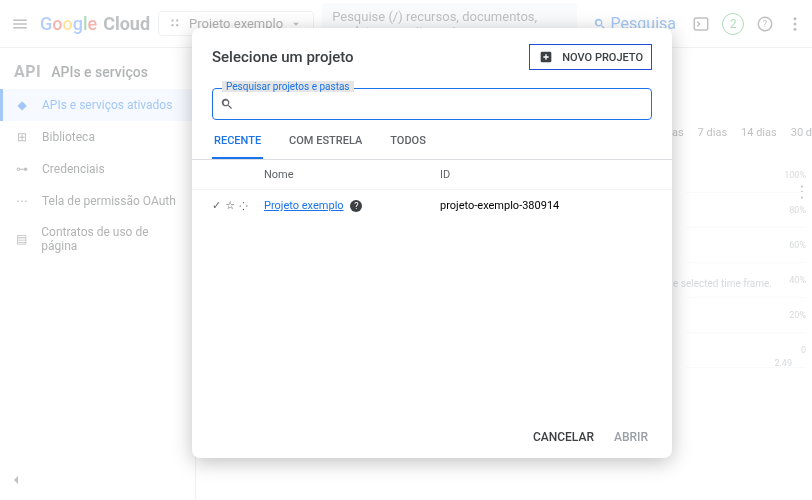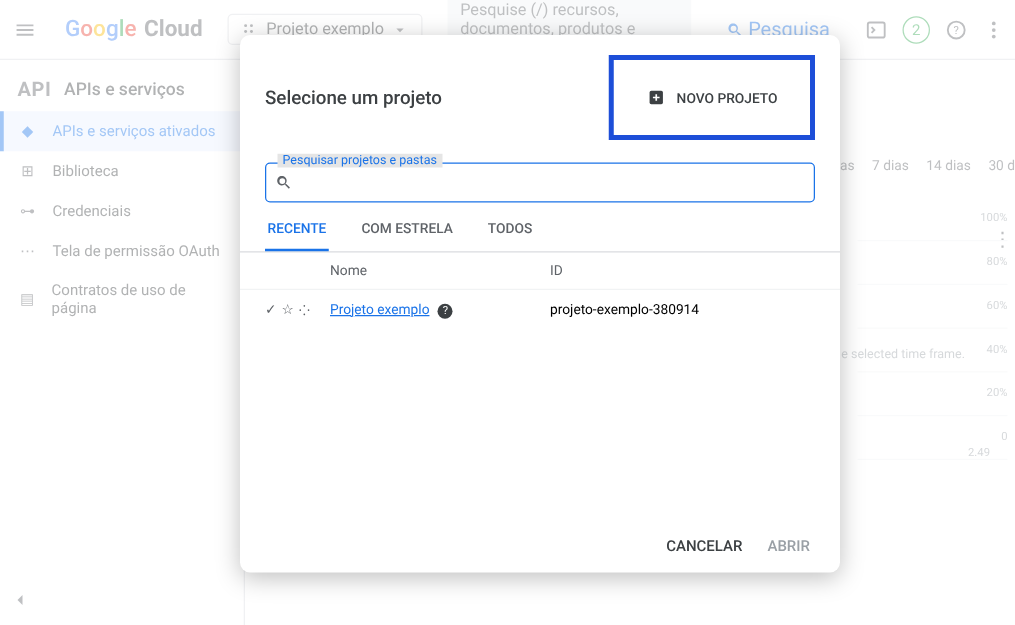--- a/index.html
+++ b/index.html
@@ -1,18 +1,18 @@
 <!DOCTYPE html>
 <html><head>
 <meta charset="utf-8">
 <style>
 * { box-sizing: border-box; margin: 0; padding: 0; font-family: 'Google Sans', Roboto, Arial, sans-serif; }
 body { width: 812px; height: 500px; overflow: hidden; background: #fff; position: relative; }
 
-.topbar { height: 48px; display: flex; align-items: center; padding: 0 8px; border-bottom: 1px solid #dadce0; gap: 20px; }
+.topbar { height: 48px; display: flex; align-items: center; padding: 0 8px; border-bottom: 1px solid #dadce0; gap: 8px; }
 .menu-icon { width: 24px; height: 24px; display: flex; align-items: center; justify-content: center; cursor: pointer; color: #5f6368; }
 .logo { display: flex; align-items: center; gap: 2px; font-size: 18px; }
 .logo-g { font-weight: 500; }
 .logo-g span:nth-child(1){color:#4285f4}.logo-g span:nth-child(2){color:#ea4335}.logo-g span:nth-child(3){color:#fbbc04}.logo-g span:nth-child(4){color:#4285f4}.logo-g span:nth-child(5){color:#34a853}.logo-g span:nth-child(6){color:#ea4335}
 .logo-cloud { color: #5f6368; font-weight: 700; margin-left: 4px; }
 .project-selector { display: flex; align-items: center; gap: 6px; border: 1px solid #dadce0; border-radius: 4px; padding: 4px 10px; font-size: 13px; color: #3c4043; cursor: pointer; }
 .project-selector svg { width: 14px; height: 14px; }
 .search-bar { flex: 1; display: flex; align-items: center; background: #f1f3f4; border-radius: 4px; padding: 6px 10px; font-size: 13px; color: #5f6368; }
 .search-btn { display: flex; align-items: center; gap: 4px; color: #1a73e8; font-size: 16px; padding: 4px 8px; cursor: pointer; }
 .top-icons { display: flex; align-items: center; gap: 12px; color: #5f6368; }
@@ -35,21 +35,21 @@
 .chart-row { display: flex; justify-content: flex-end; padding: 12px 0; border-bottom: 1px solid #f1f3f4; }
 .chart-note { position: absolute; top: 230px; right: 40px; font-size: 10px; color: #9aa0a6; }
 .chart-x { position: absolute; top: 310px; right: 20px; font-size: 9px; color: #9aa0a6; }
 .kebab { position: absolute; top: 134px; right: 2px; color: #5f6368; cursor: pointer; }
 
 .overlay { position: absolute; inset: 0; background: rgba(255,255,255,0.6); }
 
 .dialog { position: absolute; top: 28px; left: 192px; width: 480px; height: 430px; background: #fff; border-radius: 8px; box-shadow: 0 4px 20px rgba(0,0,0,0.25); display: flex; flex-direction: column; }
 .dialog-header { display: flex; align-items: center; justify-content: space-between; padding: 16px 20px 8px; }
 .dialog-title { font-size: 15px; font-weight: 500; color: #3c4043; }
-.new-proj-wrap { border: 4px solid #1d4ed8; padding: 18px; }
+.new-proj-wrap { border: 1px solid #1d4ed8; padding: 0; }
 .new-proj { display: flex; align-items: center; gap: 8px; font-size: 11px; font-weight: 500; color: #3c4043; cursor: pointer; padding: 4px 8px; }
 .new-proj svg { width: 16px; height: 16px; }
 
 .search-wrap { margin: 10px 20px 0; position: relative; }
 .search-label { position: absolute; top: -7px; left: 10px; background: #e5e5e5; padding: 0 4px; font-size: 10px; color: #1a73e8; }
 .search-field { width: 100%; border: 1.5px solid #1a73e8; border-radius: 4px; padding: 8px 8px 8px 28px; font-size: 12px; outline: none; }
 .search-icon-in { position: absolute; left: 8px; top: 8px; color: #5f6368; }
 
 .tabs { display: flex; gap: 24px; padding: 14px 20px 0; border-bottom: 1px solid #dadce0; }
 .tab { font-size: 11px; font-weight: 500; color: #5f6368; padding: 0 2px 10px; cursor: pointer; }

